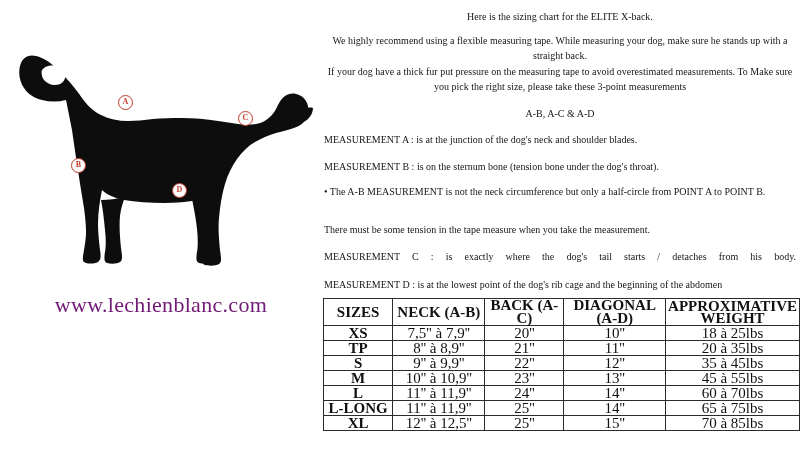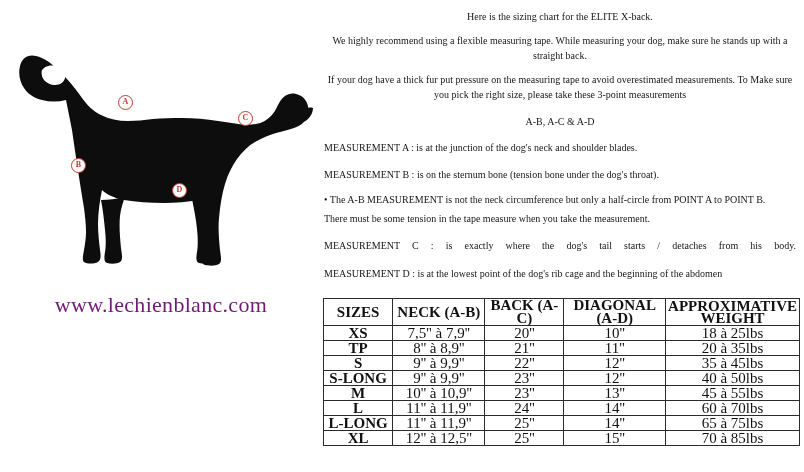--- a/index.html
+++ b/index.html
@@ -89,39 +89,39 @@
   .intro {
     text-align: center;
     margin-top: 9px;
   }
   .intro-line2 {
     text-align: center;
     margin-top: 8px;
   }
   .intro-line3 {
     text-align: center;
-    margin-top: 8px;
+    margin-top: 0;
   }
   .three-point {
     text-align: center;
     margin-top: 11px;
   }
   .meas {
     margin-top: 11px;
     text-align: left;
   }
   .meas b, .bold {
     font-weight: normal;
   }
   .note {
     margin-top: 10px;
     text-align: left;
   }
   .tension {
-    margin-top: 3px;
+    margin-top: 22px;
     text-align: left;
   }
   .meas-c {
     margin-top: 12px;
     text-align: justify;
     text-align-last: justify;
   }
   .meas-d {
     margin-top: 12px;
     text-align: left;
@@ -340,27 +340,20 @@
           <td>20 à 35lbs</td>
         </tr>
         <tr>
           <td class="size-cell">S</td>
           <td>9'' à 9,9''</td>
           <td>22''</td>
           <td>12''</td>
           <td>35 à 45lbs</td>
         </tr>
         <tr>
-          <td class="size-cell">S-LONG</td>
-          <td>9'' à 9,9''</td>
-          <td>23''</td>
-          <td>12''</td>
-          <td>40 à 50lbs</td>
-        </tr>
-        <tr>
           <td class="size-cell">M</td>
           <td>10'' à  10,9''</td>
           <td>23''</td>
           <td>13''</td>
           <td>45 à 55lbs</td>
         </tr>
         <tr>
           <td class="size-cell">L</td>
           <td>11'' à  11,9''</td>
           <td>24''</td>

